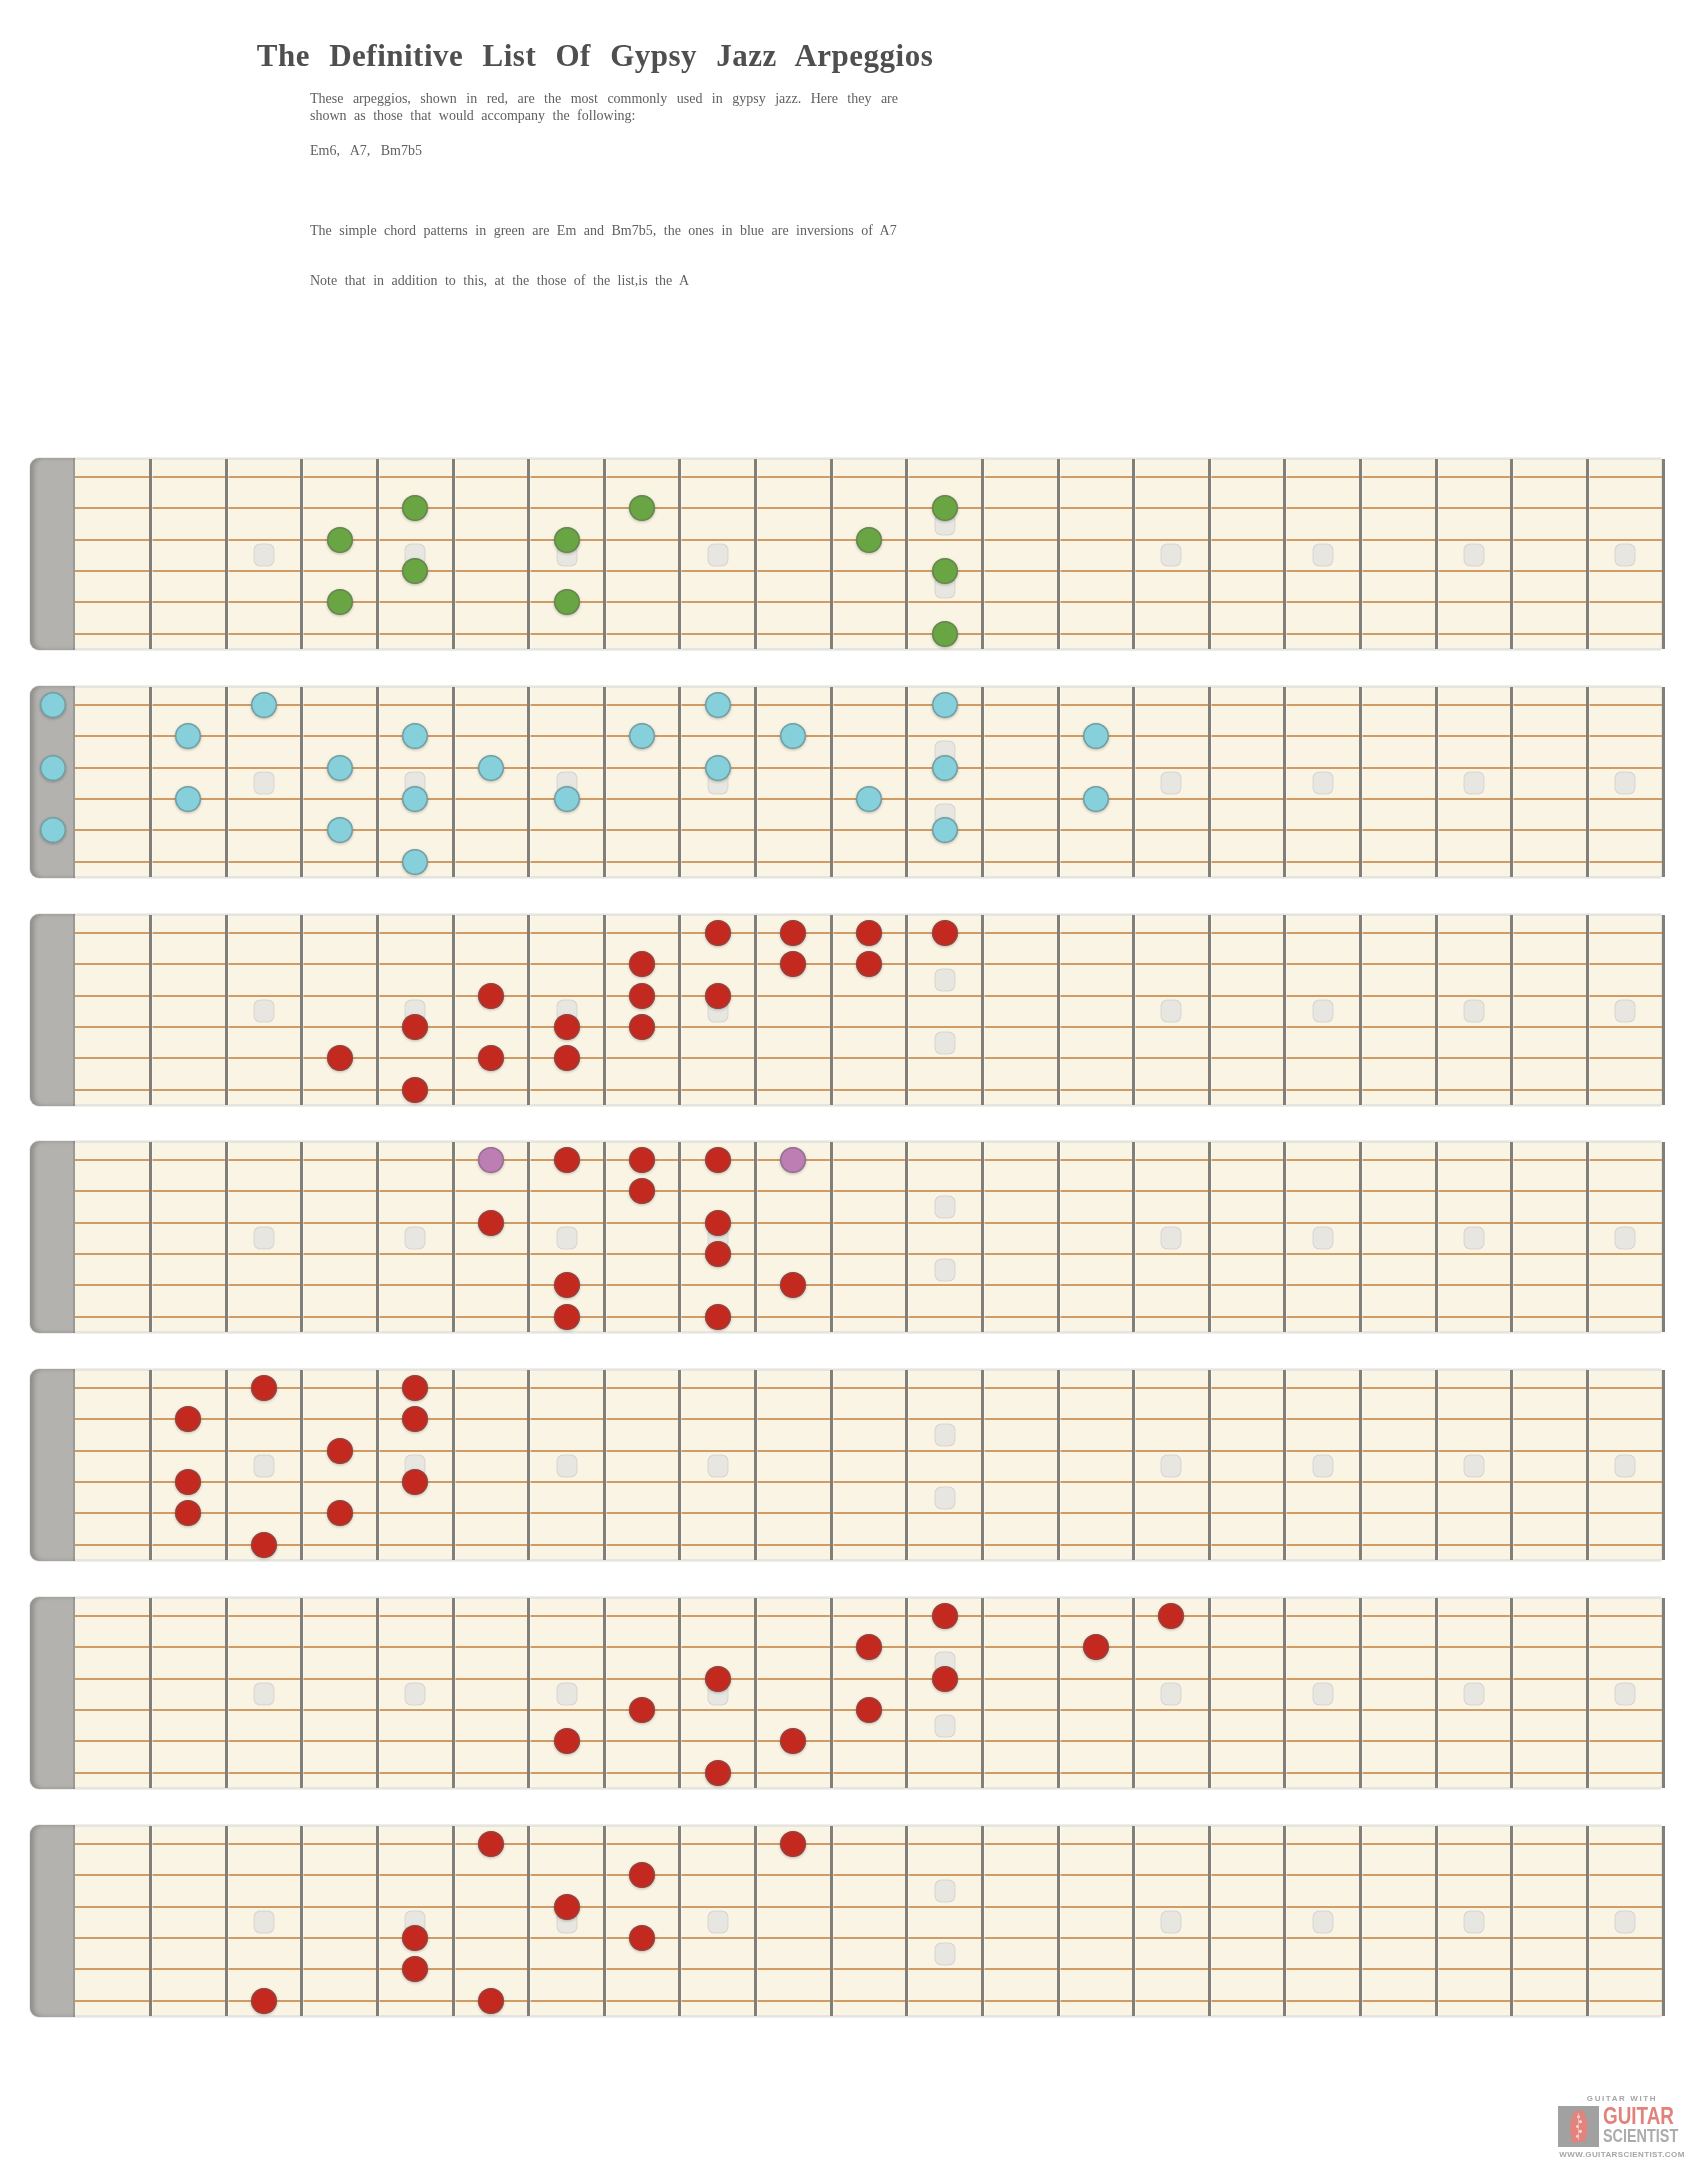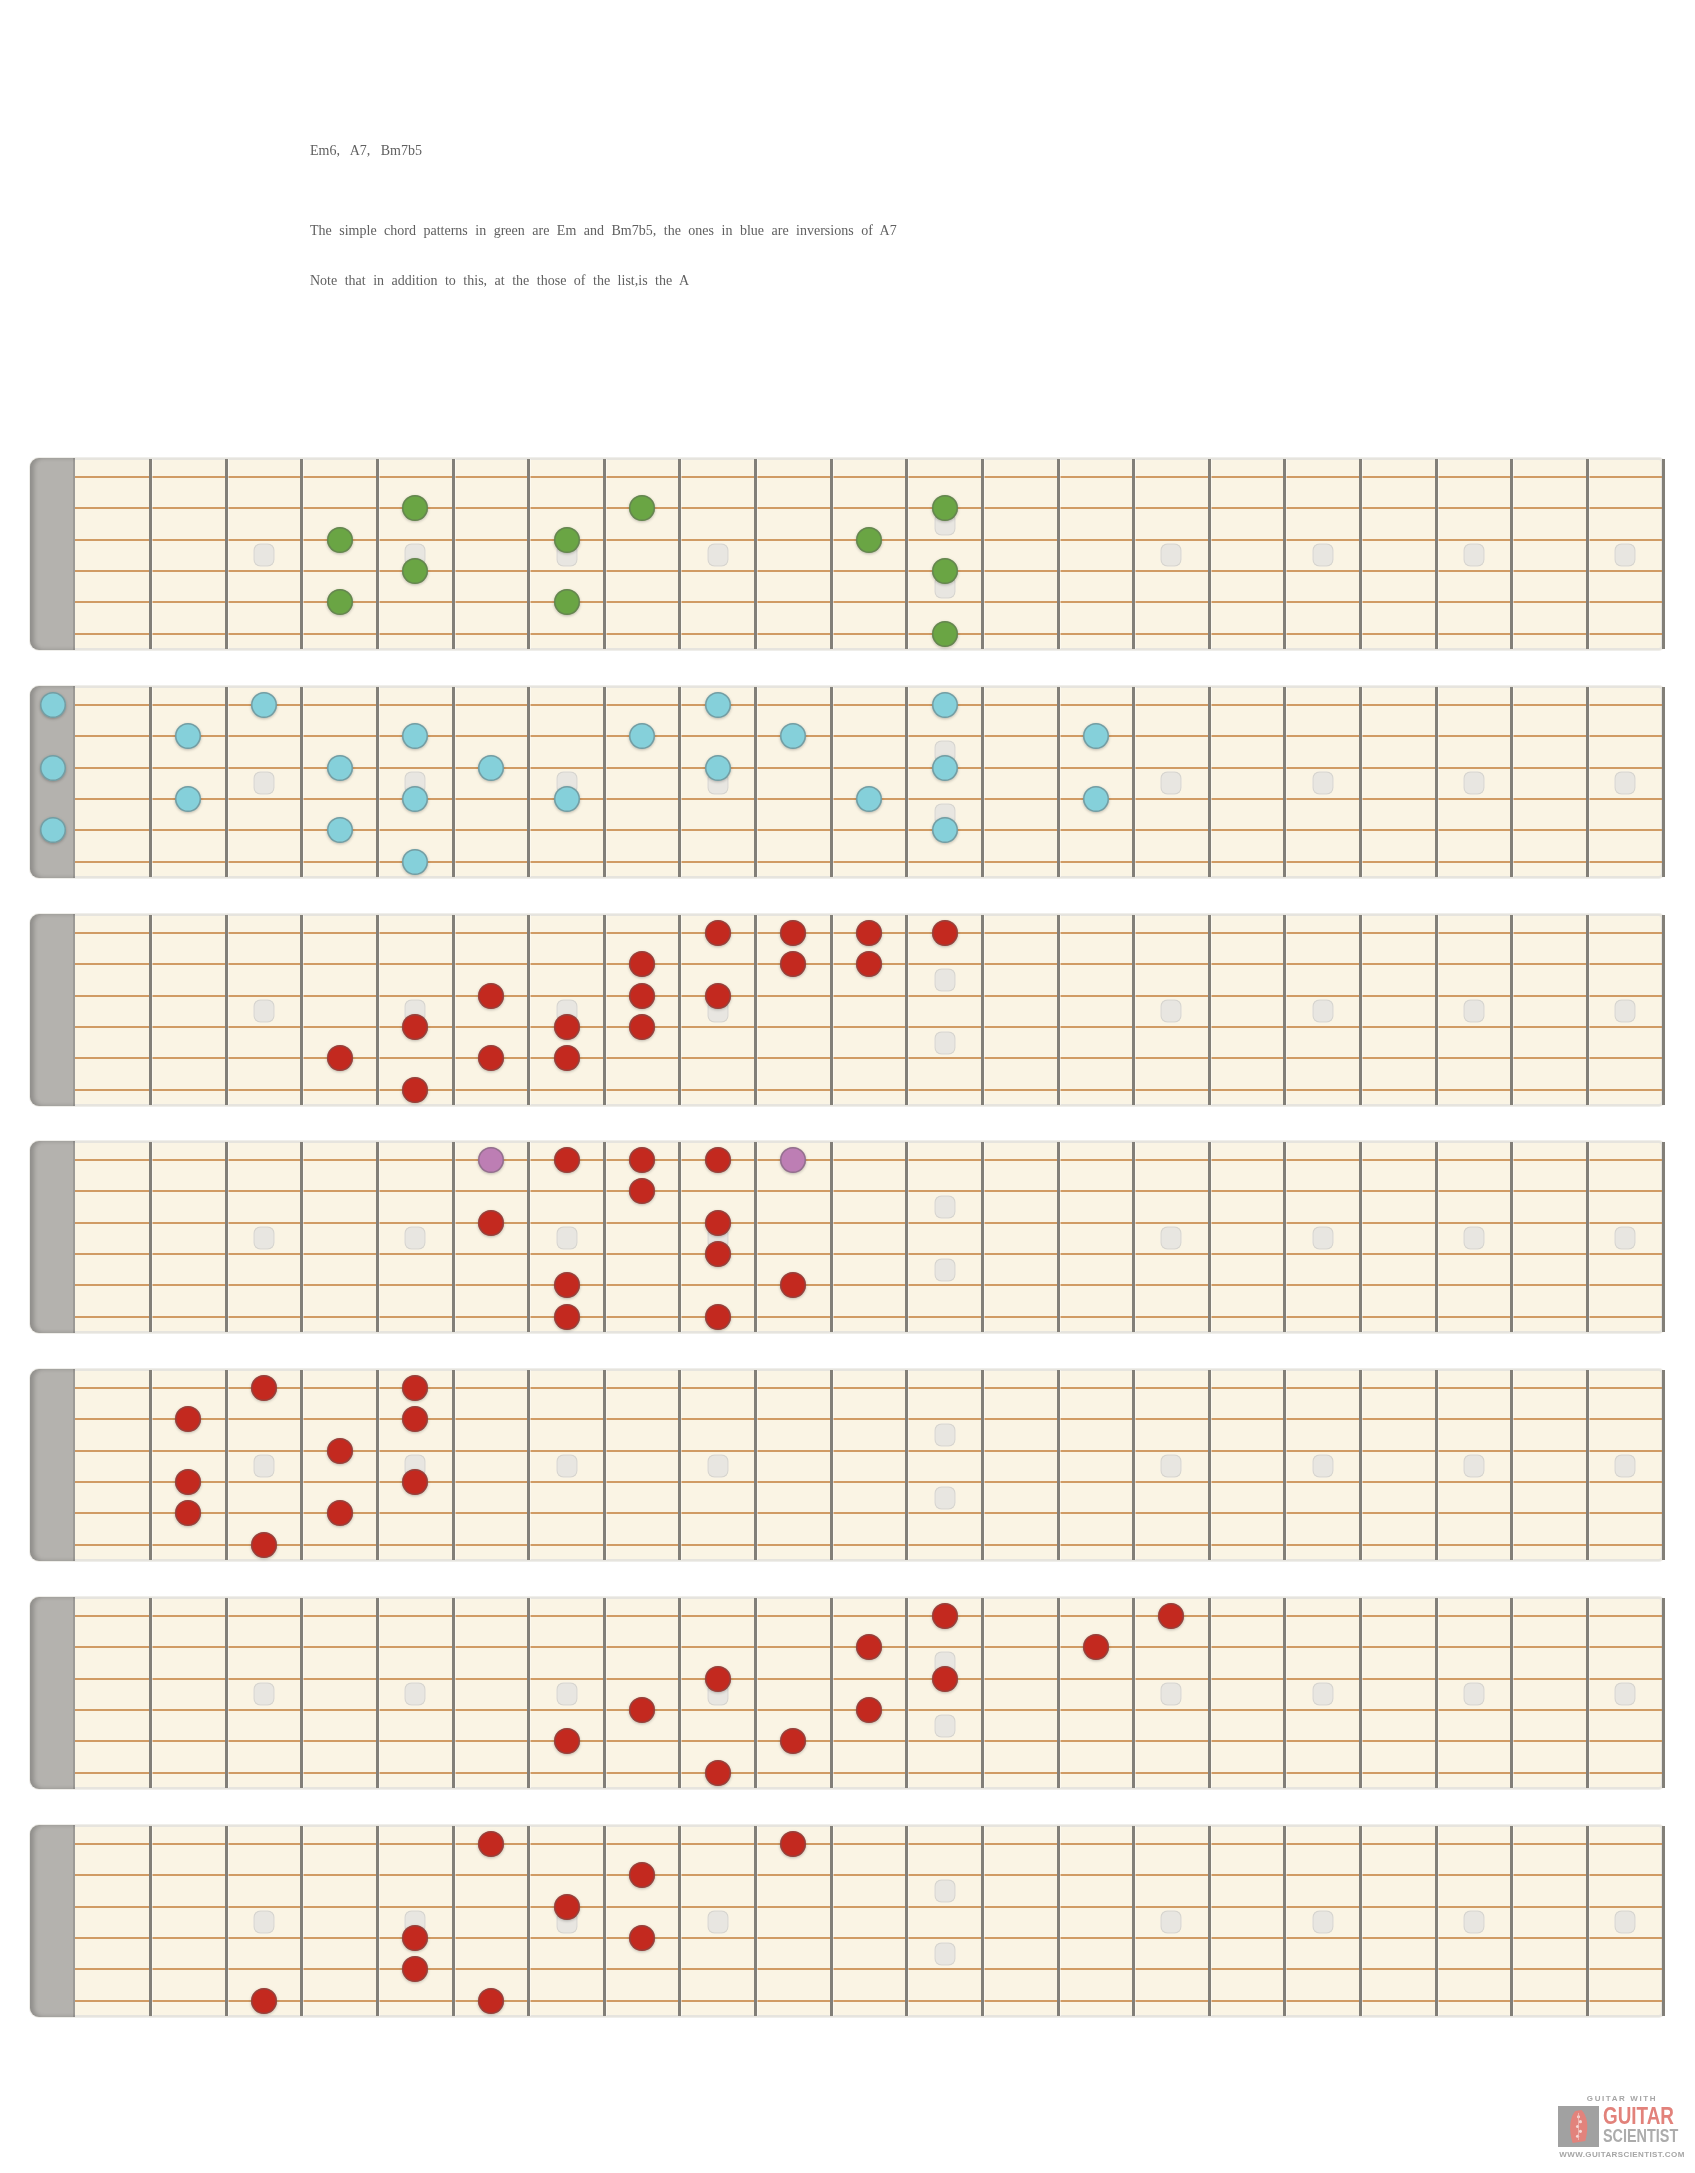--- a/index.html
+++ b/index.html
@@ -73,21 +73,23 @@
   .url {
     font-size:8px; font-weight:bold; letter-spacing:0.4px; color:#a6a6a6;
     margin-top:3px; white-space:nowrap;
   }
 </style>
 </head>
 <body>
 
 <div class="page">
 
-
+  <div class="header-title">The Definitive List Of Gypsy Jazz Arpeggios</div>
+
+  <div class="para" style="top:90px;">These arpeggios, shown in red, are the most commonly used in gypsy jazz. Here they are shown as those that would accompany the following:</div>
   <div class="para chords" style="top:142px;">Em6, A7, Bm7b5</div>
   <div class="para" style="top:222px;">The simple chord patterns in green are Em and Bm7b5, the ones in blue are inversions of A7</div>
   <div class="para" style="top:272px;">Note that in addition to this, at the those of the list,is the A</div>
 
   <div id="boards">
       <div class="board" style="top: 458px;">
         <div class="marker" style="left: 234.048px; top: 97.375px;"></div>
         <div class="marker" style="left: 385.286px; top: 97.375px;"></div>
         <div class="marker" style="left: 536.524px; top: 97.375px;"></div>
         <div class="marker" style="left: 687.762px; top: 97.375px;"></div>

